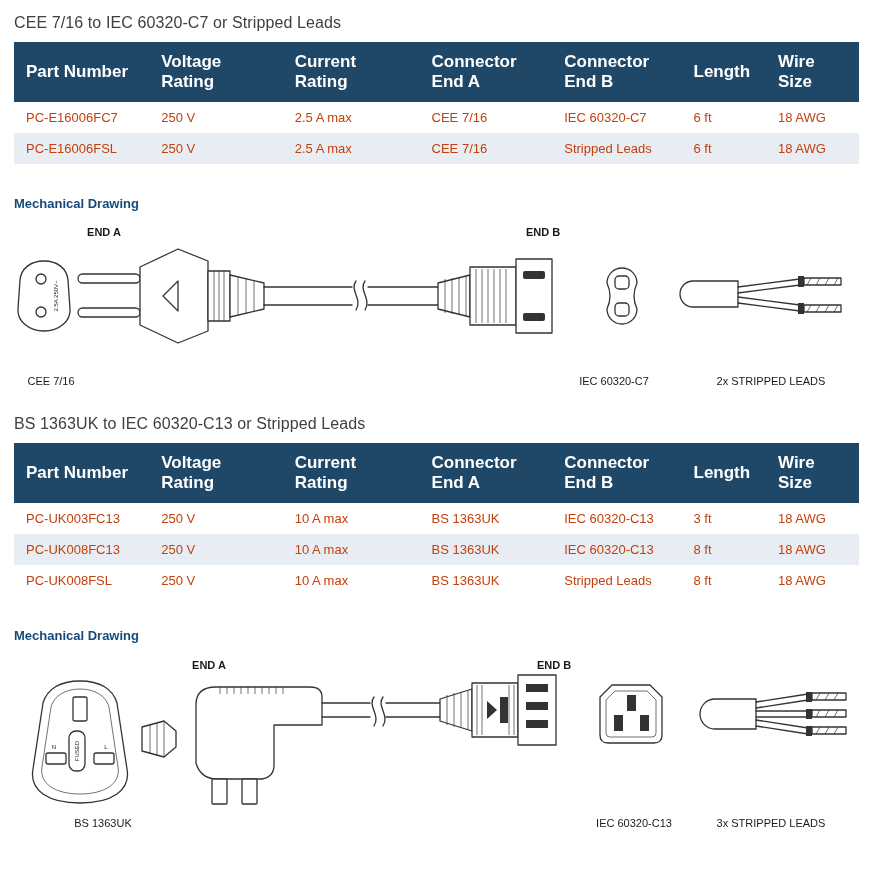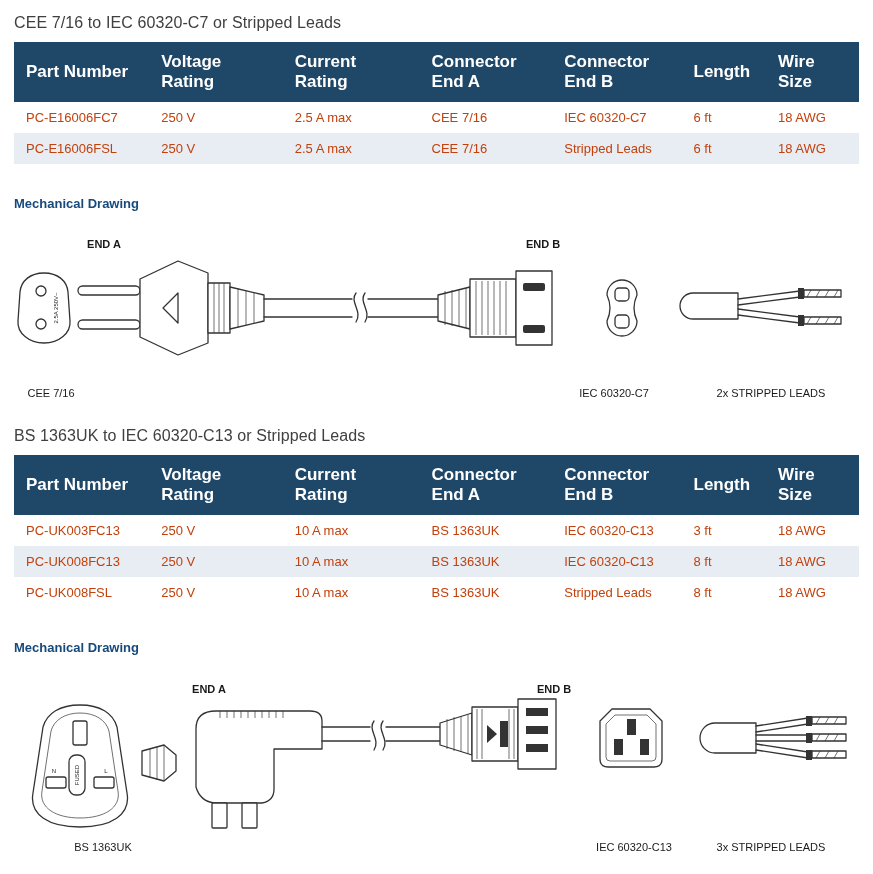--- a/index.html
+++ b/index.html
@@ -15,21 +15,21 @@
   table.spec-table { border-collapse:collapse; width:100%; font-size:13px; table-layout:fixed; }
   table.spec-table thead th {
     background:#1f4768; color:#ffffff; text-align:left; font-weight:bold;
     padding:10px 12px; font-size:17px;
   }
   table.spec-table tbody td { padding:8px 12px; color:#c2410c; }
   table.spec-table tbody tr:nth-child(even) { background:#e8edf4; }
 
   .mech-heading { color:#174a7c; font-weight:bold; font-size:13px; margin:32px 0 4px 0; }
 
-  .drawing-wrap { margin-top:20px; }
+  .drawing-wrap { margin-top:8px; }
   svg { display:block; }
   svg .ln { fill:none; stroke:#333; stroke-width:1.3; stroke-linejoin:round; stroke-linecap:round; }
   svg .fw { fill:#ffffff; stroke:#333; stroke-width:1.3; stroke-linejoin:round; }
   svg .thin { fill:none; stroke:#333; stroke-width:0.7; }
   svg .fd { fill:#333; stroke:none; }
   svg text { stroke:none; fill:#1a1a1a; font-family:"Liberation Sans", sans-serif; }
   svg text.end-label { font-size:11px; font-weight:bold; }
   svg text.draw-label { font-size:11px; }
   svg text.micro { font-size:6px; fill:#222; }
 </style>

